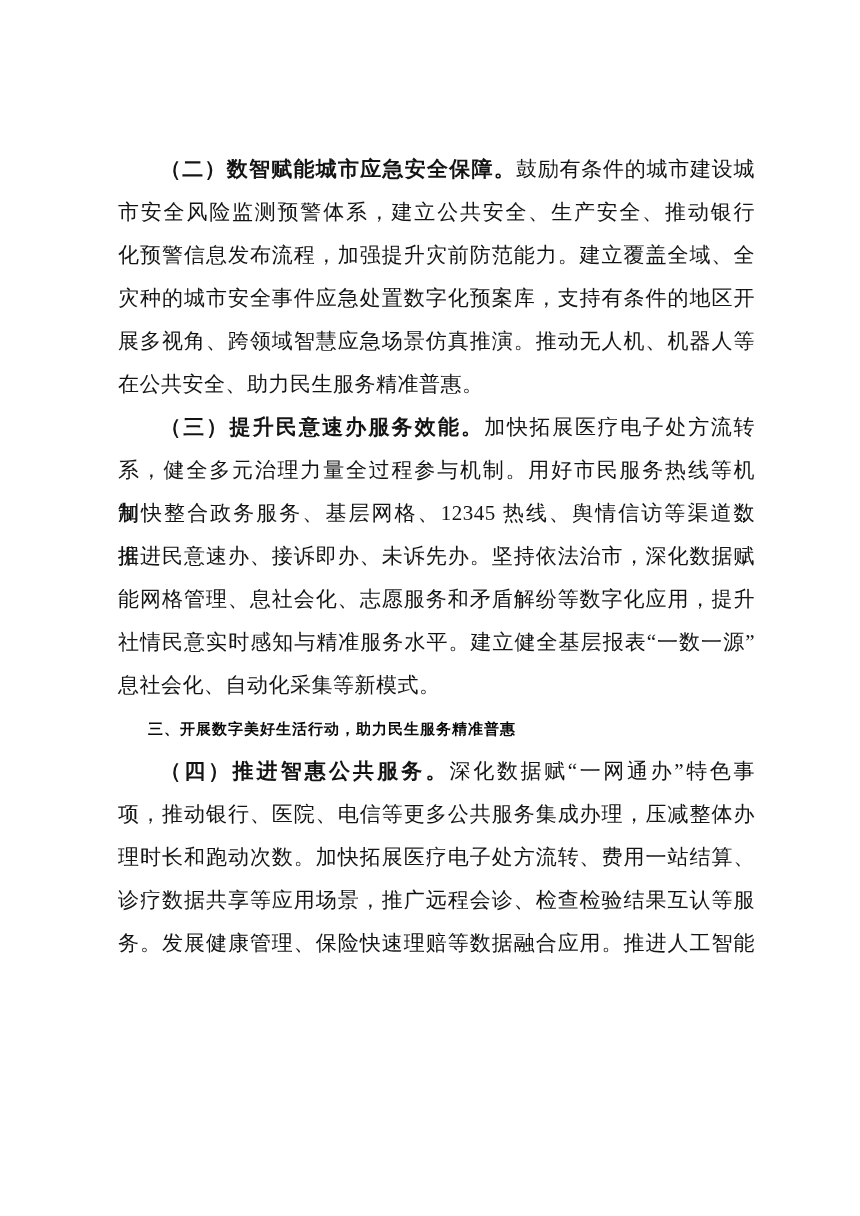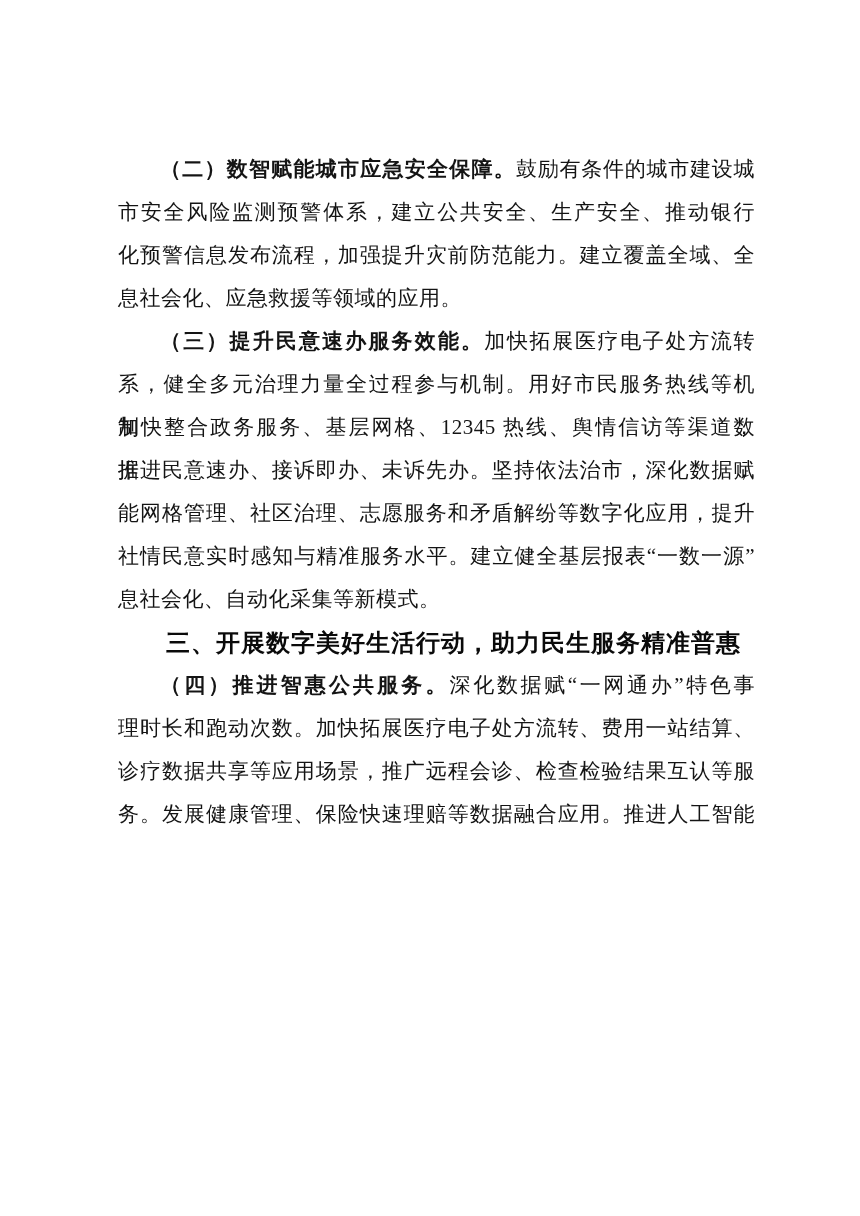--- a/index.html
+++ b/index.html
@@ -44,48 +44,51 @@
   .line.indent {
     text-indent: 2em;
   }
   .lead-bold {
     font-weight: 700;
     letter-spacing: 1px;
   }
   .block.heading .line {
     font-family: "Liberation Sans", "DejaVu Sans", sans-serif;
     font-weight: 700;
-    font-size: 24px;
+    font-size: 15px;
     letter-spacing: 1.5px;
     color: #0a0a0a;
   }
 </style>
 </head>
 <body>
 
 <div class="page">
   <div class="doc-body" id="doc-body">
       <div class="block">
         <div class="line fill indent"><span class="lead-bold">（二）数智赋能城市应急安全保障。</span><span>鼓励有条件的城市建设城</span></div>
         <div class="line fill"><span>市安全风险监测预警体系，建立公共安全、生产安全、推动银行</span></div>
         <div class="line fill"><span>化预警信息发布流程，加强提升灾前防范能力。建立覆盖全域、全</span></div>
-        <div class="line"><span>息社会化、应急救援等领域的应用。</span></div>
+        <div class="line fill"><span>灾种的城市安全事件应急处置数字化预案库，支持有条件的地区开</span></div>
+        <div class="line fill"><span>展多视角、跨领域智慧应急场景仿真推演。推动无人机、机器人等</span></div>
+        <div class="line"><span>在公共安全、助力民生服务精准普惠。</span></div>
       </div>
       <div class="block">
         <div class="line fill indent"><span class="lead-bold">（三）提升民意速办服务效能。</span><span>加快拓展医疗电子处方流转</span></div>
         <div class="line fill"><span>系，健全多元治理力量全过程参与机制。用好市民服务热线等机制，</span></div>
         <div class="line fill"><span>加快整合政务服务、基层网格、12345 热线、舆情信访等渠道数据，</span></div>
         <div class="line fill"><span>推进民意速办、接诉即办、未诉先办。坚持依法治市，深化数据赋</span></div>
-        <div class="line fill"><span>能网格管理、社区治理、志愿服务和矛盾解纷等数字化应用，提升</span></div>
+        <div class="line fill"><span>能网格管理、息社会化、志愿服务和矛盾解纷等数字化应用，提升</span></div>
         <div class="line fill"><span>社情民意实时感知与精准服务水平。建立健全基层报表“一数一源”</span></div>
         <div class="line"><span>息社会化、自动化采集等新模式。</span></div>
       </div>
       <div class="block heading">
         <div class="line indent"><span class="lead-bold">三、开展数字美好生活行动，助力民生服务精准普惠</span></div>
       </div>
       <div class="block">
         <div class="line fill indent"><span class="lead-bold">（四）推进智惠公共服务。</span><span>深化数据赋“一网通办”特色事</span></div>
+        <div class="line fill"><span>项，推动银行、医院、电信等更多公共服务集成办理，压减整体办</span></div>
         <div class="line fill"><span>理时长和跑动次数。加快拓展医疗电子处方流转、费用一站结算、</span></div>
         <div class="line fill"><span>诊疗数据共享等应用场景，推广远程会诊、检查检验结果互认等服</span></div>
         <div class="line fill"><span>务。发展健康管理、保险快速理赔等数据融合应用。推进人工智能</span></div>
       </div>
     </div>
 </div>
 
 </body></html>

